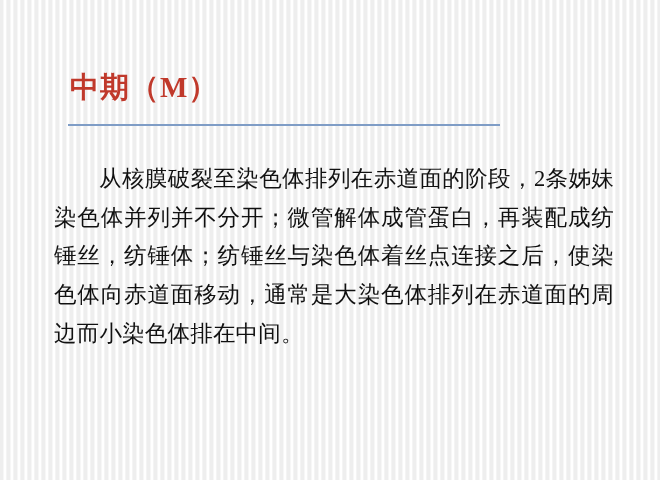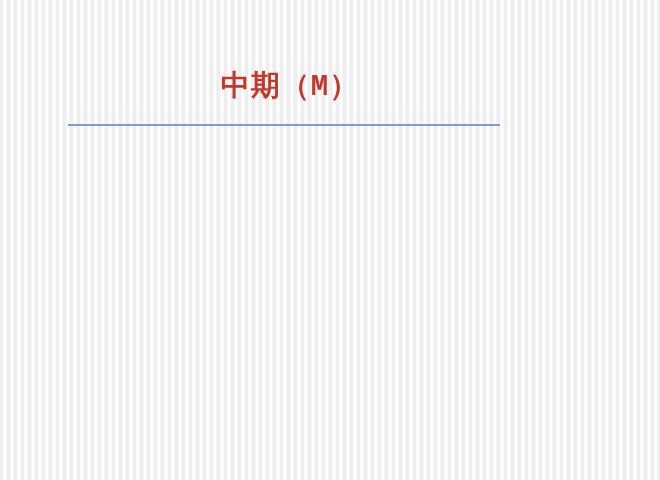--- a/index.html
+++ b/index.html
@@ -31,28 +31,27 @@
       #f4f4f4 7px
     );
   }
   .title-area {
     position: absolute;
     left: 70px;
     top: 72px;
     width: 440px;
   }
   .slide-title {
-    font-family: Liberation Mono, monospace;
+    font-family: Liberation Serif, serif;
     font-size: 29px;
     font-weight: bold;
     color: #c0392b;
     letter-spacing: 1px;
     line-height: 1.1;
     white-space: nowrap;
-    text-align: center;
   }
   .title-rule {
     position: absolute;
     left: 68px;
     top: 124px;
     width: 432px;
     height: 2px;
     background-color: #7f9dc6;
   }
   .body-area {
@@ -75,14 +74,17 @@
 <body>
 
 <div class="slide">
 
   <div class="title-area">
     <div class="slide-title">中期（M）</div>
   </div>
 
   <div class="title-rule"></div>
 
+  <div class="body-area">
+    <div class="body-text">从核膜破裂至染色体排列在赤道面的阶段，2条姊妹染色体并列并不分开；微管解体成管蛋白，再装配成纺锤丝，纺锤体；纺锤丝与染色体着丝点连接之后，使染色体向赤道面移动，通常是大染色体排列在赤道面的周边而小染色体排在中间。</div>
+  </div>
 
 </div>
 
 </body></html>

